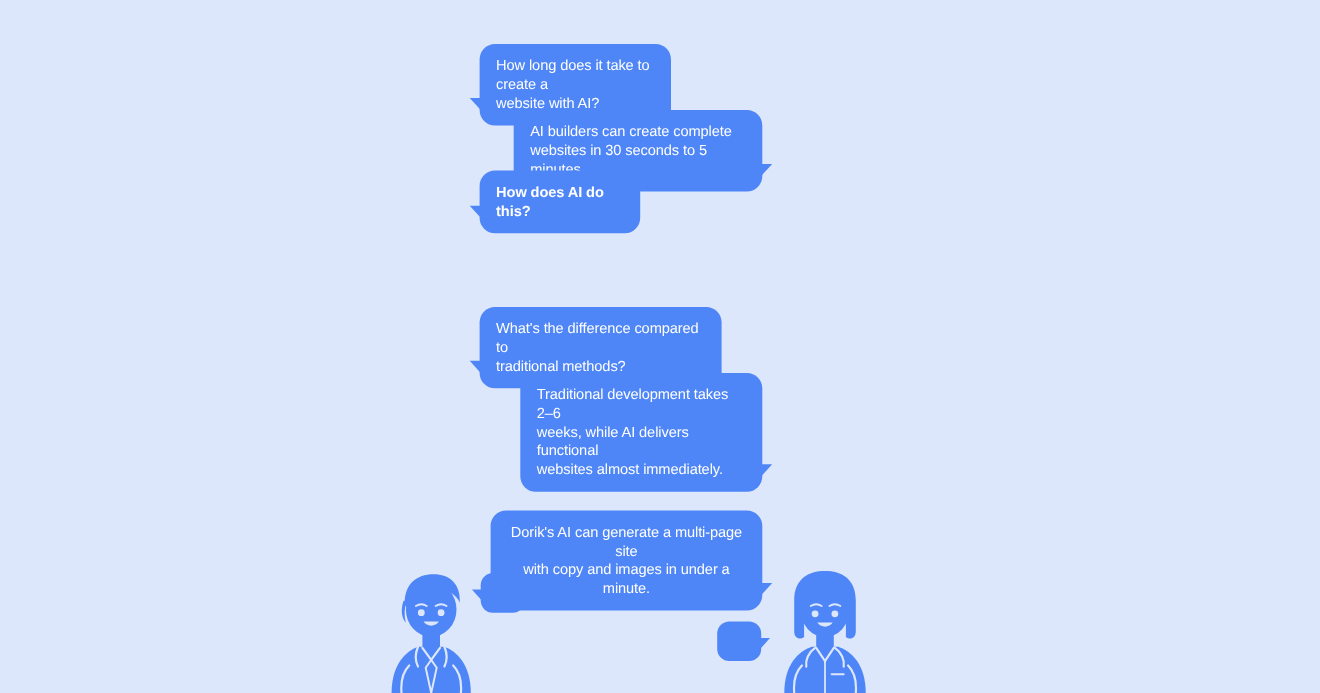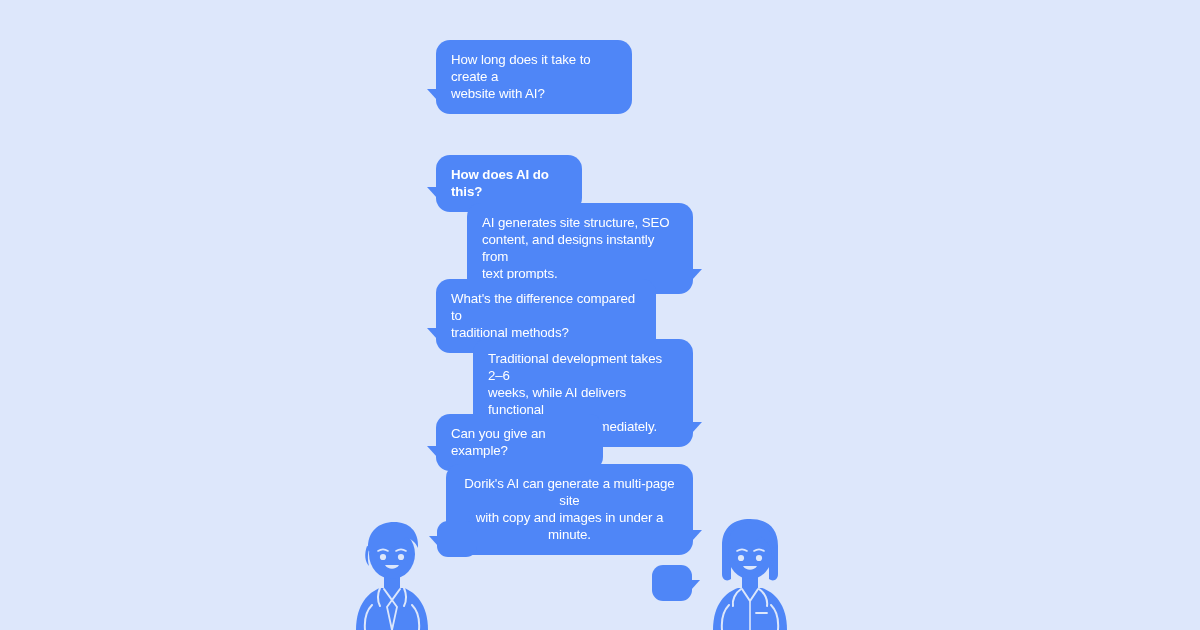--- a/index.html
+++ b/index.html
@@ -74,38 +74,36 @@
   }
 
   
   .avatar { position:absolute; }
 </style>
 </head>
 <body>
 
 <div id="stage">
 
-  <div class="bubble left" style="left:436px; top:40px; width:196px;">How long does it take to create a
+  <div class="bubble left" style="left:436px; top:40px; width:174px;">How long does it take to create a
 website with AI?</div>
 
+  <div class="bubble right" style="left:467px; top:100px; width:226px;">AI builders can create complete
+websites in 30 seconds to 5 minutes.</div>
 
   <div class="bubble left" style="left:436px; top:155px; width:146px;font-weight:bold;">How does AI do this?</div>
 
-  <div class="bubble right" style="left:467px; top:203px; width:226px;">AI generates site structure, SEO
-content, and designs instantly from
-text prompts.</div>
 
   <div class="bubble left" style="left:436px; top:279px; width:220px;">What's the difference compared to
 traditional methods?</div>
 
   <div class="bubble right" style="left:473px; top:339px; width:220px;">Traditional development takes 2–6
 weeks, while AI delivers functional
 websites almost immediately.</div>
 
-  <div class="bubble left" style="left:436px; top:414px; width:167px;">Can you give an example?</div>
 
   <div class="bubble right" style="left:446px; top:464px; width:247px;text-align:center;">Dorik's AI can generate a multi-page site
 with copy and images in under a minute.</div>
 
   <div class="mini left" style="left:437px; top:521px; width:40px; height:36px;"></div>
 
   <div class="mini right" style="left:652px; top:565px; width:40px; height:36px;"></div>
 
   <div class="avatar" style="left:347px; top:516px; width:90px; height:114px;">
     <svg width="90" height="114" viewBox="0 0 90 114">

